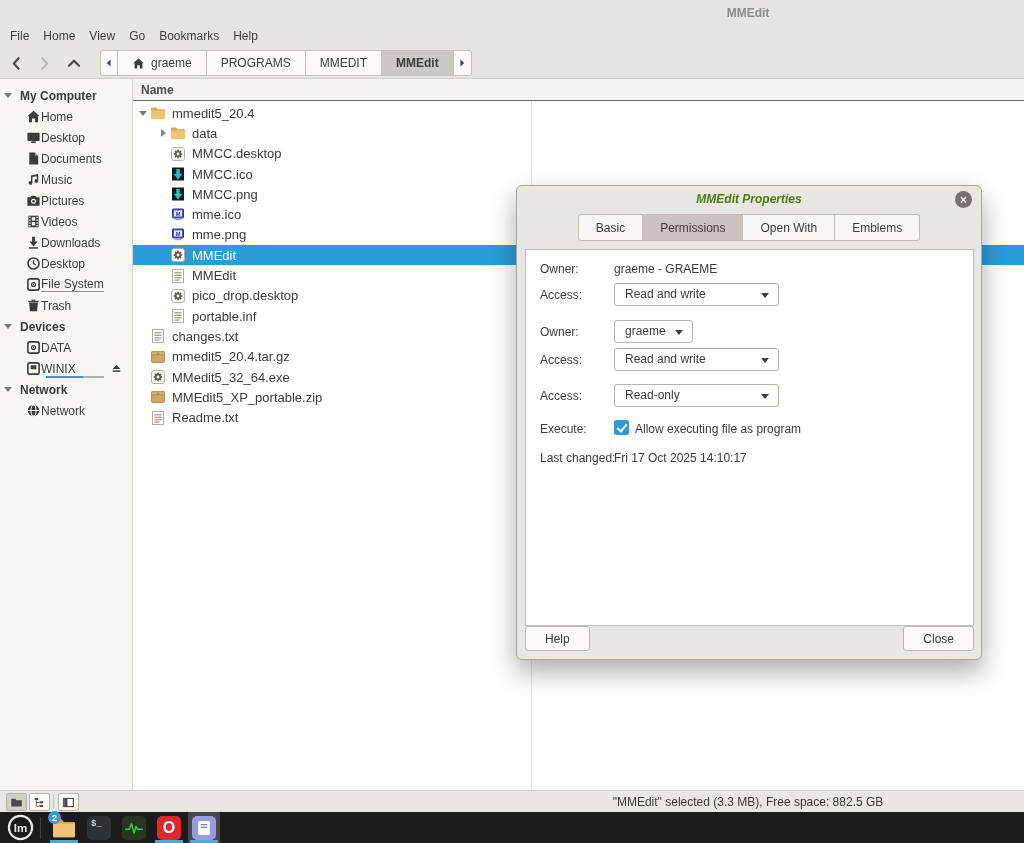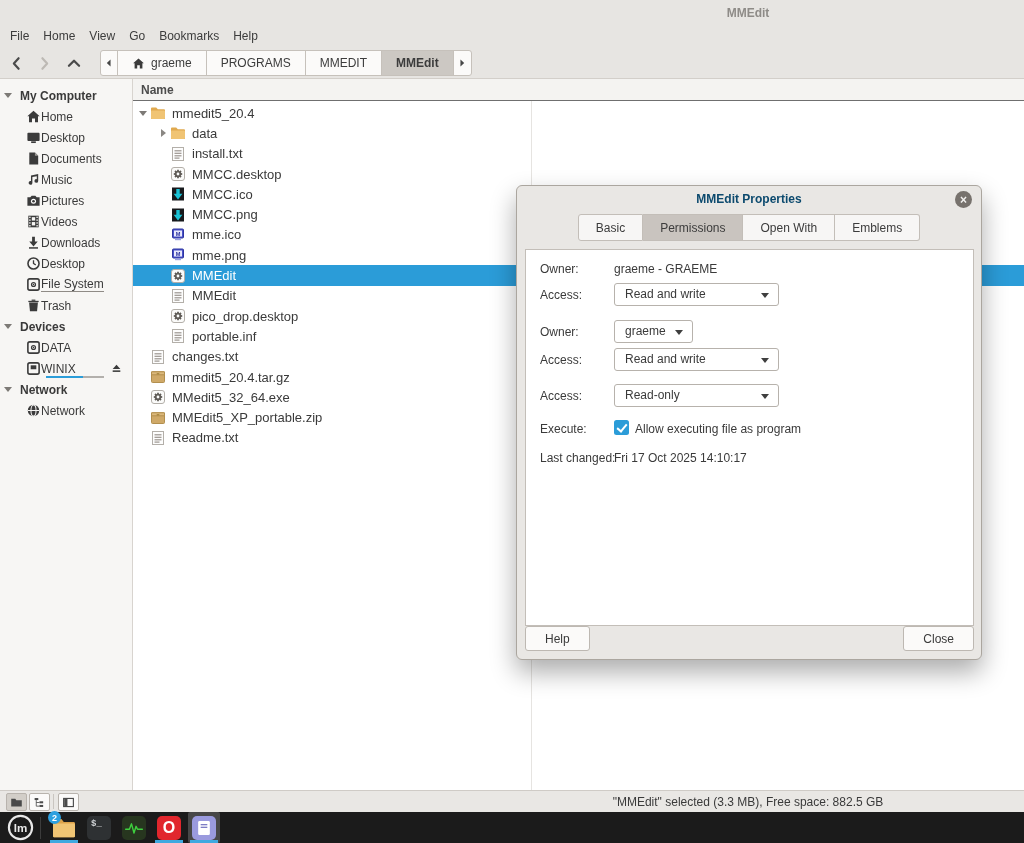--- a/index.html
+++ b/index.html
@@ -59,21 +59,21 @@
   .tb-underline { position:absolute; bottom:0; left:2px; right:2px; height:3px; background:#3fa9e0; }
   .badge { position:absolute; top:-1px; left:0px; width:13px; height:13px; border-radius:50%; background:#2da0e0; color:#fff; font-size:9px; font-weight:bold; display:flex; align-items:center; justify-content:center; z-index:2; }
   .tile { width:24px; height:24px; border-radius:5px; display:flex; align-items:center; justify-content:center; }
   .tile.terminal { background:#2e3133; color:#cfd2d4; font-size:9px; font-weight:bold; font-family:"Liberation Mono",monospace; align-items:flex-start; justify-content:flex-start; padding:3px 0 0 4px; }
   .tile.monitor { background:#27361f; }
   .tile.opera { background:#e1262d; color:#fff; font-size:16px; font-weight:bold; }
   .tile.editor { background:#9a9ade; }
 
   
   .dialog { position:absolute; left:516px; top:185px; width:466px; height:475px; background:#e9e7e4; border:1px solid #aba69f; border-radius:6px; box-shadow:0 12px 26px rgba(0,0,0,.33); z-index:10; }
-  .dlg-title { position:absolute; top:0; left:0; right:0; height:26px; line-height:27px; text-align:center; font-size:12px; font-weight:bold; color:#0c4a6e; }
+  .dlg-title { position:absolute; top:0; left:0; right:0; height:26px; line-height:27px; text-align:center; font-size:12px; font-weight:bold; color:#4d7c0f;font-style:italic; }
   .dlg-close { position:absolute; right:9px; top:5px; width:17px; height:17px; border-radius:50%; background:#77726d; color:#f3f2f0; font-size:12px; font-weight:bold; display:flex; align-items:center; justify-content:center; line-height:1; }
   .dlg-tabs { position:absolute; top:28px; left:0; right:0; height:27px; display:flex; justify-content:center; }
   .dlg-tab { height:27px; line-height:26px; padding:0 17px; font-size:12px; color:#3c3c3c; background:#f7f6f5; border:1px solid #c3beb8; border-left:none; }
   .dlg-tab:first-child { border-left:1px solid #c3beb8; border-radius:3px 0 0 3px; }
   .dlg-tab:last-child { border-radius:0 3px 3px 0;text-align:center; }
   .dlg-tab.active { background:#c9c4bf; }
   .dlg-panel { position:absolute; left:8px; right:7px; top:63px; height:377px; background:#fff; border:1px solid #c3beb8; }
   .f-label { position:absolute; left:14px; font-size:12px; color:#3a3a3a; }
   .f-value { position:absolute; font-size:12px; color:#3a3a3a; }
   .dd { position:absolute; background:#fff; border:1px solid #b7b2ac; border-radius:3px; height:23px; font-size:12px; color:#3a3a3a; line-height:21px; padding-left:10px; }
@@ -342,36 +342,20 @@
               <rect x="1" y="5.6" width="14" height="8.4" rx=".9" fill="#f0c474"></rect>
             </svg>
           </span>
           <span class="file-label">data</span>
         </div>
         <div class="file-row">
           <span style="width: 20px; flex: 0 0 auto;"></span>
           <span class="exp-slot"></span>
           <span class="icon" style="height: 16px; width: 16px;">
             <svg viewBox="0 0 16 16">
-              <rect x="2.5" y="1.5" width="11" height="13" fill="#fdfdfd" stroke="#b3afa9"></rect>
-              <g stroke="#9a948e" stroke-width="1.2">
-                <line x1="4.5" y1="4.8" x2="11.5" y2="4.8"></line>
-                <line x1="4.5" y1="7.3" x2="11.5" y2="7.3"></line>
-                <line x1="4.5" y1="9.8" x2="11.5" y2="9.8"></line>
-                <line x1="4.5" y1="12.1" x2="9.5" y2="12.1"></line>
-              </g>
-            </svg>
-          </span>
-          <span class="file-label">install.txt</span>
-        </div>
-        <div class="file-row">
-          <span style="width: 20px; flex: 0 0 auto;"></span>
-          <span class="exp-slot"></span>
-          <span class="icon" style="height: 16px; width: 16px;">
-            <svg viewBox="0 0 16 16">
               <rect x="1.5" y="1.5" width="13" height="13" rx="2.5" fill="#fbfbfa" stroke="#b3afa9"></rect>
               <g stroke="#5f5b56" stroke-width="1.8">
                 <line x1="8" y1="3.8" x2="8" y2="12.2"></line>
                 <line x1="3.8" y1="8" x2="12.2" y2="8"></line>
                 <line x1="5" y1="5" x2="11" y2="11"></line>
                 <line x1="11" y1="5" x2="5" y2="11"></line>
               </g>
               <circle cx="8" cy="8" r="3.1" fill="#5f5b56"></circle>
               <circle cx="8" cy="8" r="1.4" fill="#fbfbfa"></circle>
             </svg>

